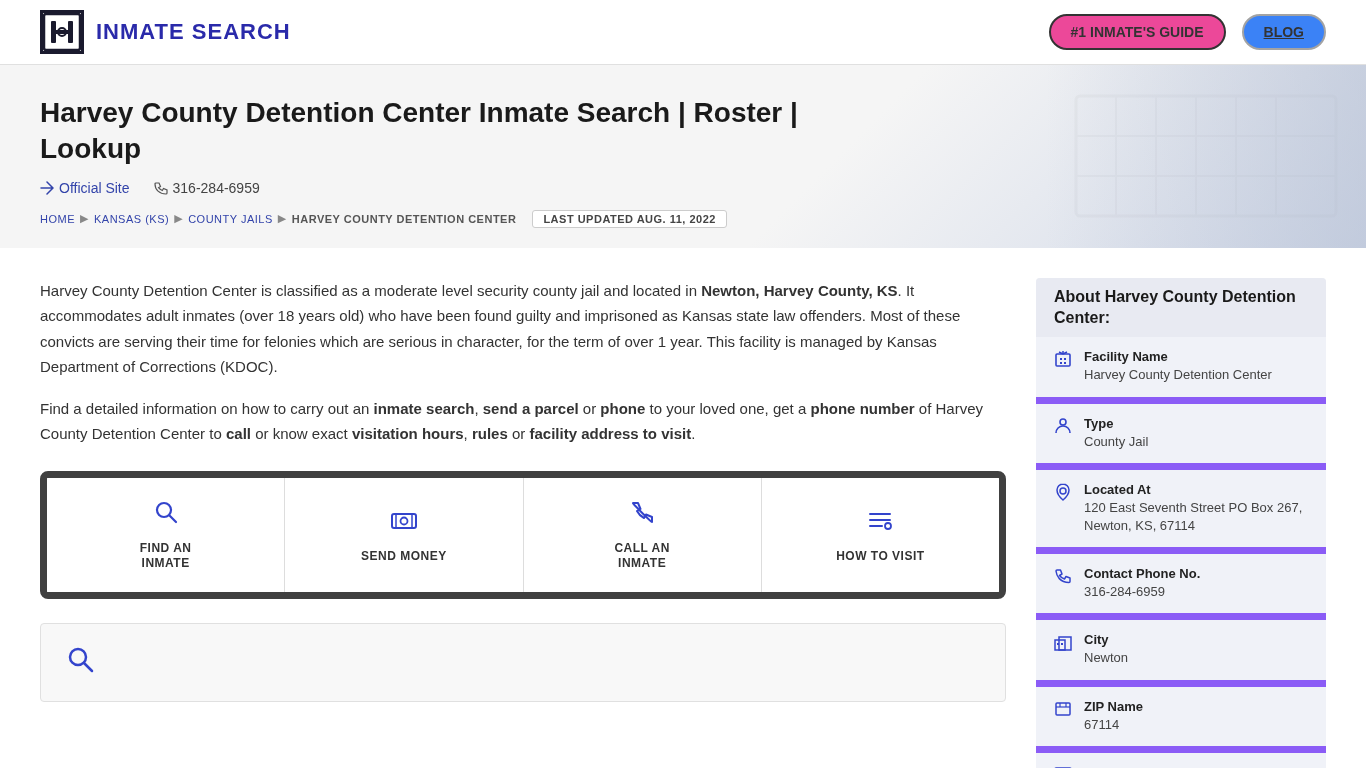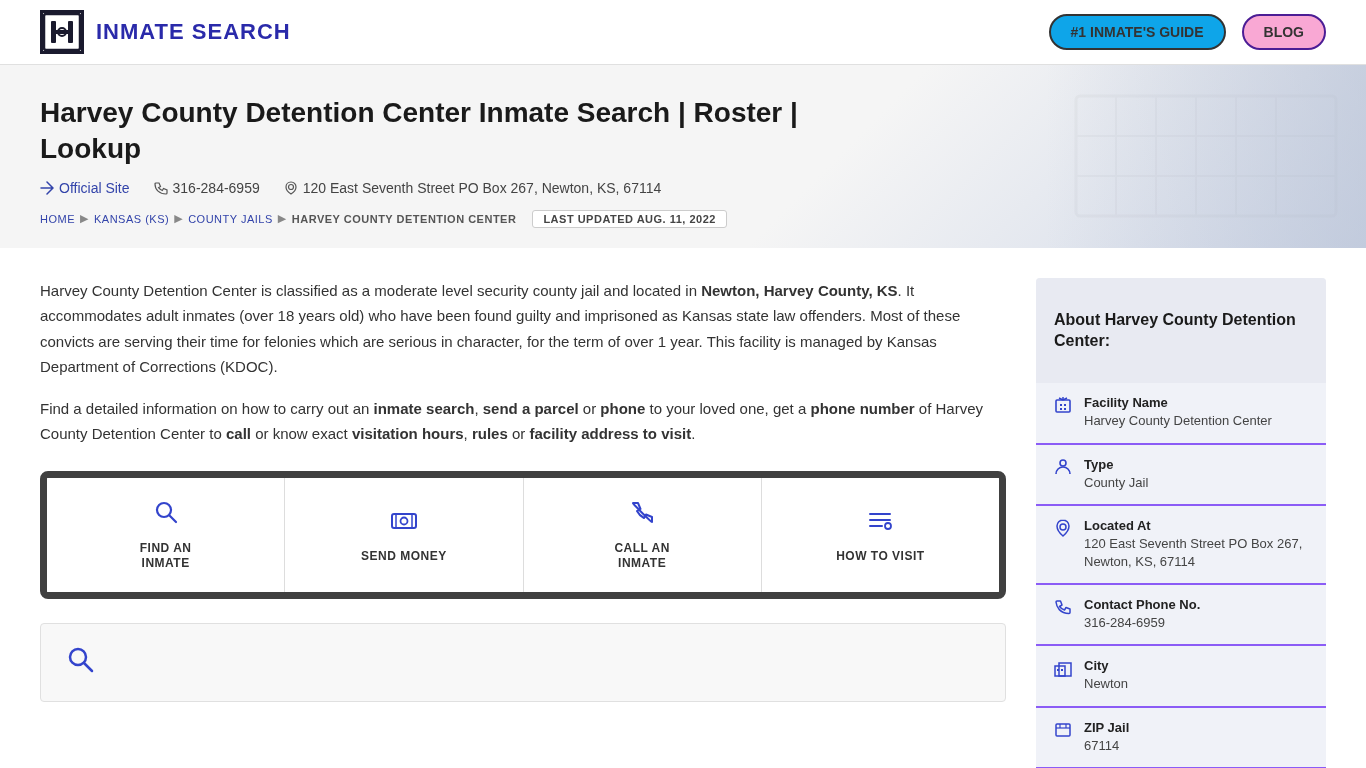--- a/index.html
+++ b/index.html
@@ -40,33 +40,34 @@
       display: flex;
       align-items: center;
       gap: 16px;
     }
     .btn-guide {
       border: 2px solid #333;
       border-radius: 30px;
       padding: 8px 20px;
       font-size: 14px;
       font-weight: bold;
-      background: #0ea5e9;
+      background: #ec4899;
       color: #333;
       cursor: pointer;
     }
     .btn-blog {
-      border: 2px solid #4c1d95;
+      border: 2px solid #a3a3a3;
       border-radius: 30px;
       padding: 8px 20px;
       font-size: 14px;
       font-weight: bold;
-      background: #f9a8d4;
+      background: #3b82f6;
       color: #333;
       cursor: pointer;
+      text-decoration: underline;
     }
 
     
     .hero-band {
       background: linear-gradient(135deg, #f5f5f5 60%, #d0d8e8 100%);
       padding: 30px 40px 20px 40px;
       position: relative;
       overflow: hidden;
       min-height: 160px;
     }
@@ -232,29 +233,29 @@
 
     
     .sidebar-card {
       background: #f0f2f8;
       border-radius: 4px;
       padding: 0;
       overflow: hidden;
     }
     .sidebar-card-header {
       background: #e8eaf2;
-      padding: 32px 18px;
+      padding: 9px 18px;
       font-size: 16px;
       font-weight: bold;
       color: #1a1a1a;
       line-height: 1.3;
     }
     .sidebar-field {
       padding: 12px 18px;
-      border-bottom: 2px solid #8b5cf6;
+      border-bottom: 7px solid #8b5cf6;
       display: flex;
       gap: 12px;
       align-items: flex-start;
     }
     .sidebar-field:last-child { border-bottom: none; }
     .field-icon {
       font-size: 18px;
       color: #3344cc;
       flex-shrink: 0;
       margin-top: 1px;
@@ -314,27 +315,20 @@
           <path d="M7 1L13 7L7 13M13 7H1" stroke="#3344aa" stroke-width="1.5" stroke-linecap="round"></path>
         </svg>
       <a href="#" style="color:#3344aa;">Official Site</a>
     </div>
     <div class="meta-item">
       <svg width="14" height="14" viewBox="0 0 14 14" fill="none">
           <path d="M2 2h3l1.5 3.5-2 1.2A9 9 0 008.3 9.5l1.2-2L13 9v3c0 .6-.4 1-1 1C5.4 13 1 8.6 1 3c0-.6.4-1 1-1z" stroke="#555" stroke-width="1.2" fill="none"></path>
         </svg>
       <span>316-284-6959</span>
     </div>
-    <div class="meta-item">
-      <svg width="14" height="14" viewBox="0 0 14 14" fill="none">
-          <circle cx="7" cy="6" r="2.5" stroke="#555" stroke-width="1.2" fill="none"></circle>
-          <path d="M7 1C4.2 1 2 3.2 2 6c0 4 5 7 5 7s5-3 5-7c0-2.8-2.2-5-5-5z" stroke="#555" stroke-width="1.2" fill="none"></path>
-        </svg>
-      <span>120 East Seventh Street PO Box 267, Newton, KS, 67114</span>
-    </div>
   </div>
   <div class="breadcrumb-row">
     <span style="cursor:pointer;color:#3344aa;">HOME</span>
     <span class="breadcrumb-sep">▶</span>
     <span style="cursor:pointer;color:#3344aa;">KANSAS (KS)</span>
     <span class="breadcrumb-sep">▶</span>
     <span style="cursor:pointer;color:#3344aa;">COUNTY JAILS</span>
     <span class="breadcrumb-sep">▶</span>
     <span class="breadcrumb-current">HARVEY COUNTY DETENTION CENTER</span>
     <span class="last-updated-badge">LAST UPDATED AUG. 11, 2022</span>
@@ -486,21 +480,21 @@
       <div class="sidebar-field">
         <span class="field-icon">
           <svg width="18" height="18" viewBox="0 0 18 18" fill="none">
               <rect x="2" y="3" width="14" height="12" rx="1" stroke="#3344cc" stroke-width="1.5" fill="none"></rect>
               <line x1="2" y1="7" x2="16" y2="7" stroke="#3344cc" stroke-width="1.2"></line>
               <polyline points="6,3 6,7" stroke="#3344cc" stroke-width="1.2"></polyline>
               <polyline points="12,3 12,7" stroke="#3344cc" stroke-width="1.2"></polyline>
             </svg>
         </span>
         <div class="field-content">
-          <div class="field-label">ZIP Jail</div>
+          <div class="field-label">ZIP Name</div>
           <div class="field-value">67114</div>
         </div>
       </div>
 
       <div class="sidebar-field">
         <span class="field-icon">
           <svg width="18" height="18" viewBox="0 0 18 18" fill="none">
               <rect x="1" y="2" width="16" height="14" rx="1" stroke="#3344cc" stroke-width="1.5" fill="none"></rect>
               <line x1="1" y1="9" x2="17" y2="9" stroke="#3344cc" stroke-width="1.2"></line>
               <line x1="8" y1="2" x2="8" y2="16" stroke="#3344cc" stroke-width="1.2"></line>

